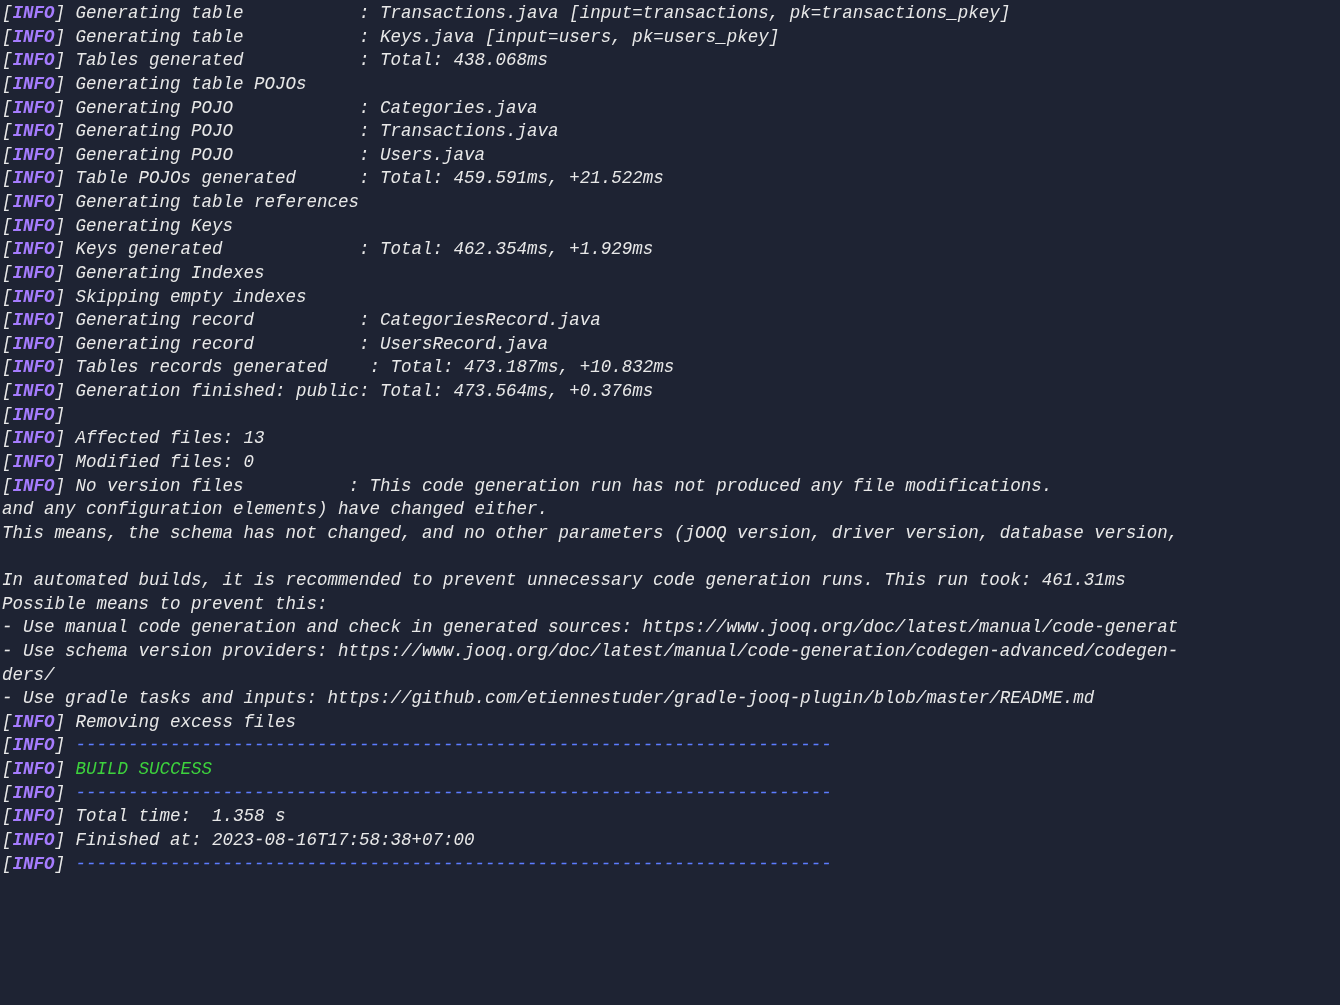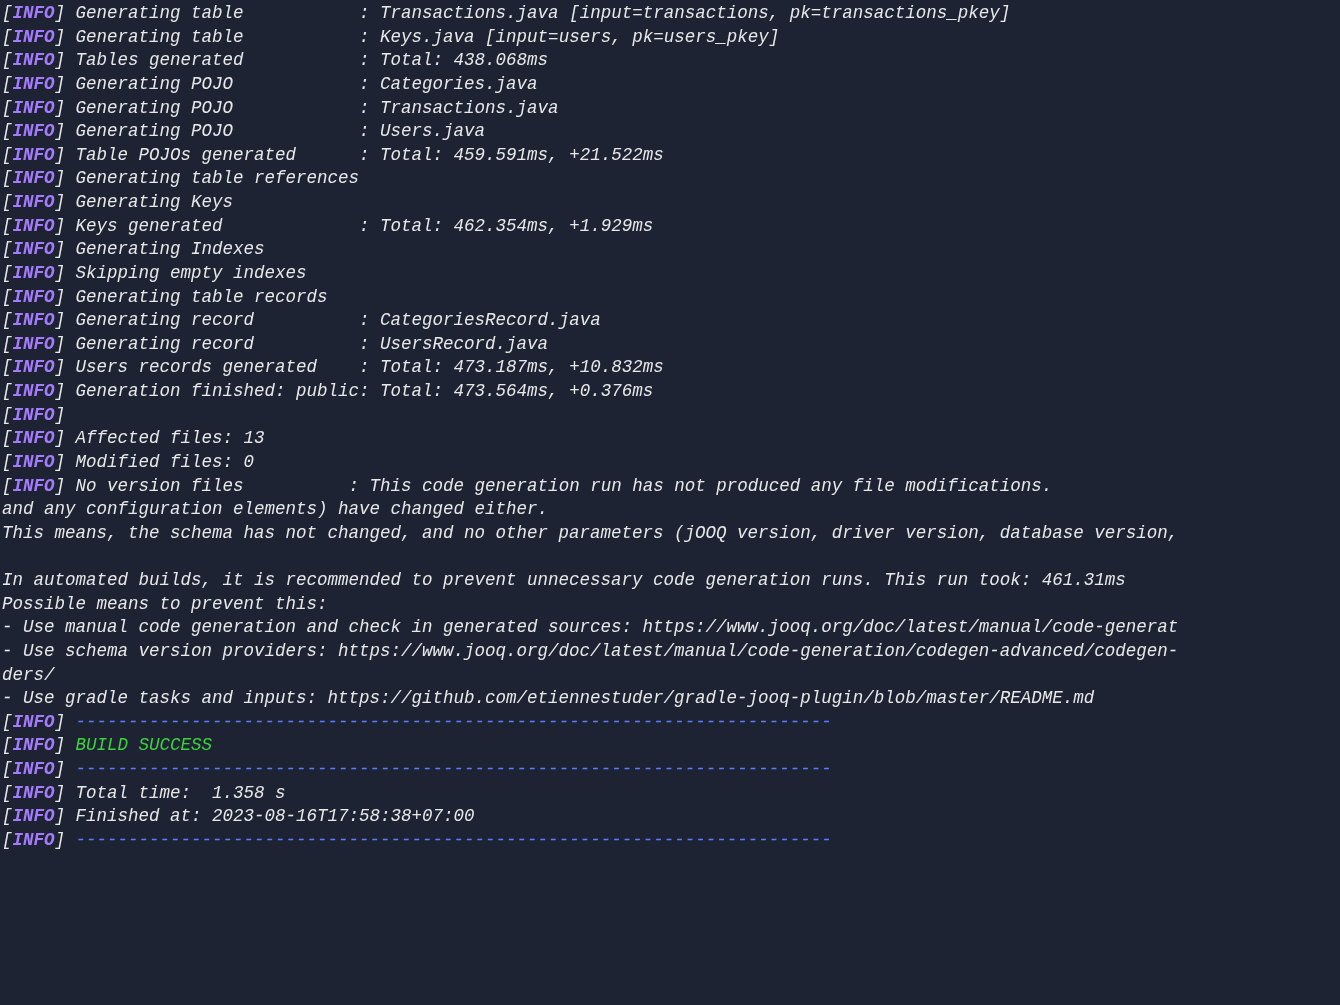--- a/index.html
+++ b/index.html
@@ -38,46 +38,47 @@
       color: #5c7cff;
     }
   </style>
 </head>
 <body>
 
 <div id="terminal">
     <div class="line"><span class="bracket">[</span><span class="info">INFO</span><span class="bracket">] </span><span>Generating table           : Transactions.java [input=transactions, pk=transactions_pkey]</span></div>
     <div class="line"><span class="bracket">[</span><span class="info">INFO</span><span class="bracket">] </span><span>Generating table           : Keys.java [input=users, pk=users_pkey]</span></div>
     <div class="line"><span class="bracket">[</span><span class="info">INFO</span><span class="bracket">] </span><span>Tables generated           : Total: 438.068ms</span></div>
+    <div class="line"><span class="bracket">[</span><span class="info">INFO</span><span class="bracket">] </span><span>Generating table POJOs</span></div>
     <div class="line"><span class="bracket">[</span><span class="info">INFO</span><span class="bracket">] </span><span>Generating POJO            : Categories.java</span></div>
     <div class="line"><span class="bracket">[</span><span class="info">INFO</span><span class="bracket">] </span><span>Generating POJO            : Transactions.java</span></div>
     <div class="line"><span class="bracket">[</span><span class="info">INFO</span><span class="bracket">] </span><span>Generating POJO            : Users.java</span></div>
     <div class="line"><span class="bracket">[</span><span class="info">INFO</span><span class="bracket">] </span><span>Table POJOs generated      : Total: 459.591ms, +21.522ms</span></div>
     <div class="line"><span class="bracket">[</span><span class="info">INFO</span><span class="bracket">] </span><span>Generating table references</span></div>
     <div class="line"><span class="bracket">[</span><span class="info">INFO</span><span class="bracket">] </span><span>Generating Keys</span></div>
     <div class="line"><span class="bracket">[</span><span class="info">INFO</span><span class="bracket">] </span><span>Keys generated             : Total: 462.354ms, +1.929ms</span></div>
     <div class="line"><span class="bracket">[</span><span class="info">INFO</span><span class="bracket">] </span><span>Generating Indexes</span></div>
     <div class="line"><span class="bracket">[</span><span class="info">INFO</span><span class="bracket">] </span><span>Skipping empty indexes</span></div>
-    <div class="line"><span class="bracket">[</span><span class="info">INFO</span><span class="bracket">] </span><span>Generating table records</span></div>
     <div class="line"><span class="bracket">[</span><span class="info">INFO</span><span class="bracket">] </span><span>Generating record          : CategoriesRecord.java</span></div>
     <div class="line"><span class="bracket">[</span><span class="info">INFO</span><span class="bracket">] </span><span>Generating record          : UsersRecord.java</span></div>
-    <div class="line"><span class="bracket">[</span><span class="info">INFO</span><span class="bracket">] </span><span>Users records generated    : Total: 473.187ms, +10.832ms</span></div>
+    <div class="line"><span class="bracket">[</span><span class="info">INFO</span><span class="bracket">] </span><span>Tables records generated    : Total: 473.187ms, +10.832ms</span></div>
     <div class="line"><span class="bracket">[</span><span class="info">INFO</span><span class="bracket">] </span><span>Generation finished: public: Total: 473.564ms, +0.376ms</span></div>
     <div class="line"><span class="bracket">[</span><span class="info">INFO</span><span class="bracket">] </span><span></span></div>
     <div class="line"><span class="bracket">[</span><span class="info">INFO</span><span class="bracket">] </span><span>Affected files: 13</span></div>
     <div class="line"><span class="bracket">[</span><span class="info">INFO</span><span class="bracket">] </span><span>Modified files: 0</span></div>
     <div class="line"><span class="bracket">[</span><span class="info">INFO</span><span class="bracket">] </span><span>No version files          : This code generation run has not produced any file modifications.</span></div>
     <div class="line">and any configuration elements) have changed either.</div>
     <div class="line">This means, the schema has not changed, and no other parameters (jOOQ version, driver version, database version, </div>
     <div class="line">&nbsp;</div>
     <div class="line">In automated builds, it is recommended to prevent unnecessary code generation runs. This run took: 461.31ms</div>
     <div class="line">Possible means to prevent this:</div>
     <div class="line">- Use manual code generation and check in generated sources: https://www.jooq.org/doc/latest/manual/code-generat</div>
     <div class="line">- Use schema version providers: https://www.jooq.org/doc/latest/manual/code-generation/codegen-advanced/codegen-</div>
     <div class="line">ders/</div>
     <div class="line">- Use gradle tasks and inputs: https://github.com/etiennestuder/gradle-jooq-plugin/blob/master/README.md</div>
+    <div class="line"><span class="bracket">[</span><span class="info">INFO</span><span class="bracket">] </span><span>Removing excess files</span></div>
     <div class="line"><span class="bracket">[</span><span class="info">INFO</span><span class="bracket">] </span><span class="blue">------------------------------------------------------------------------</span></div>
     <div class="line"><span class="bracket">[</span><span class="info">INFO</span><span class="bracket">] </span><span class="green">BUILD SUCCESS</span></div>
     <div class="line"><span class="bracket">[</span><span class="info">INFO</span><span class="bracket">] </span><span class="blue">------------------------------------------------------------------------</span></div>
     <div class="line"><span class="bracket">[</span><span class="info">INFO</span><span class="bracket">] </span><span>Total time:  1.358 s</span></div>
     <div class="line"><span class="bracket">[</span><span class="info">INFO</span><span class="bracket">] </span><span>Finished at: 2023-08-16T17:58:38+07:00</span></div>
     <div class="line"><span class="bracket">[</span><span class="info">INFO</span><span class="bracket">] </span><span class="blue">------------------------------------------------------------------------</span></div>
   </div>
 
 </body></html>

